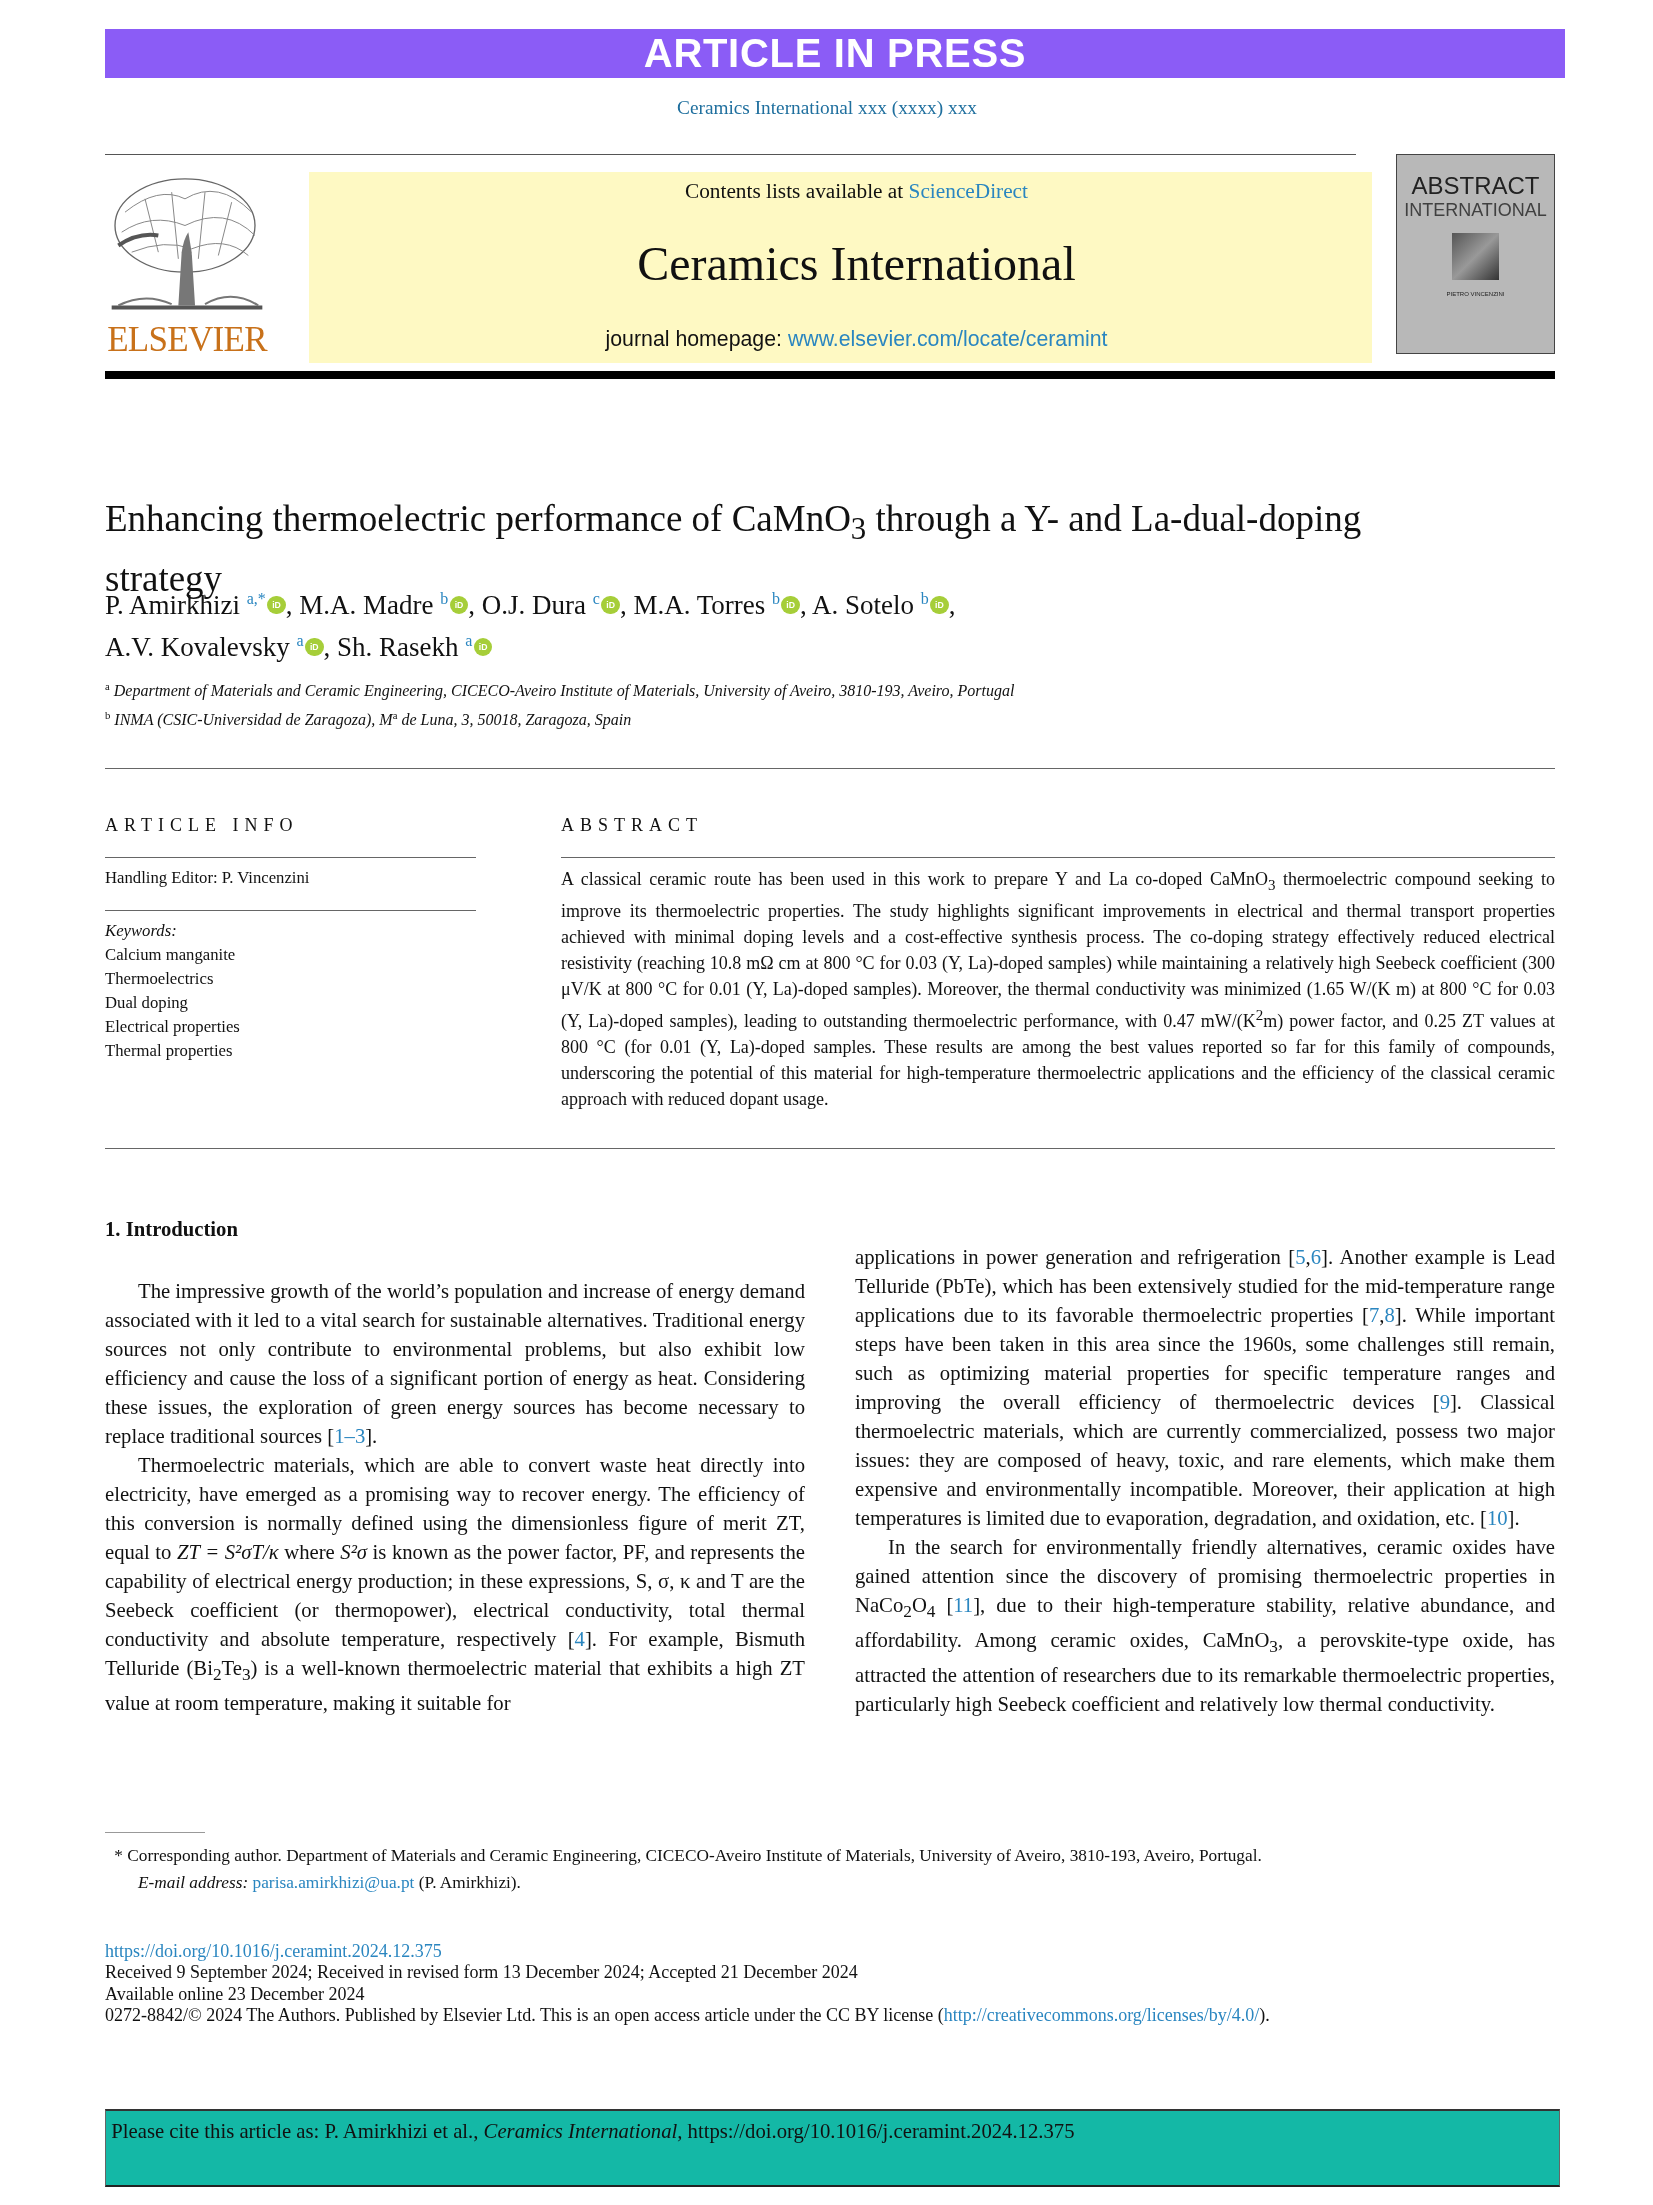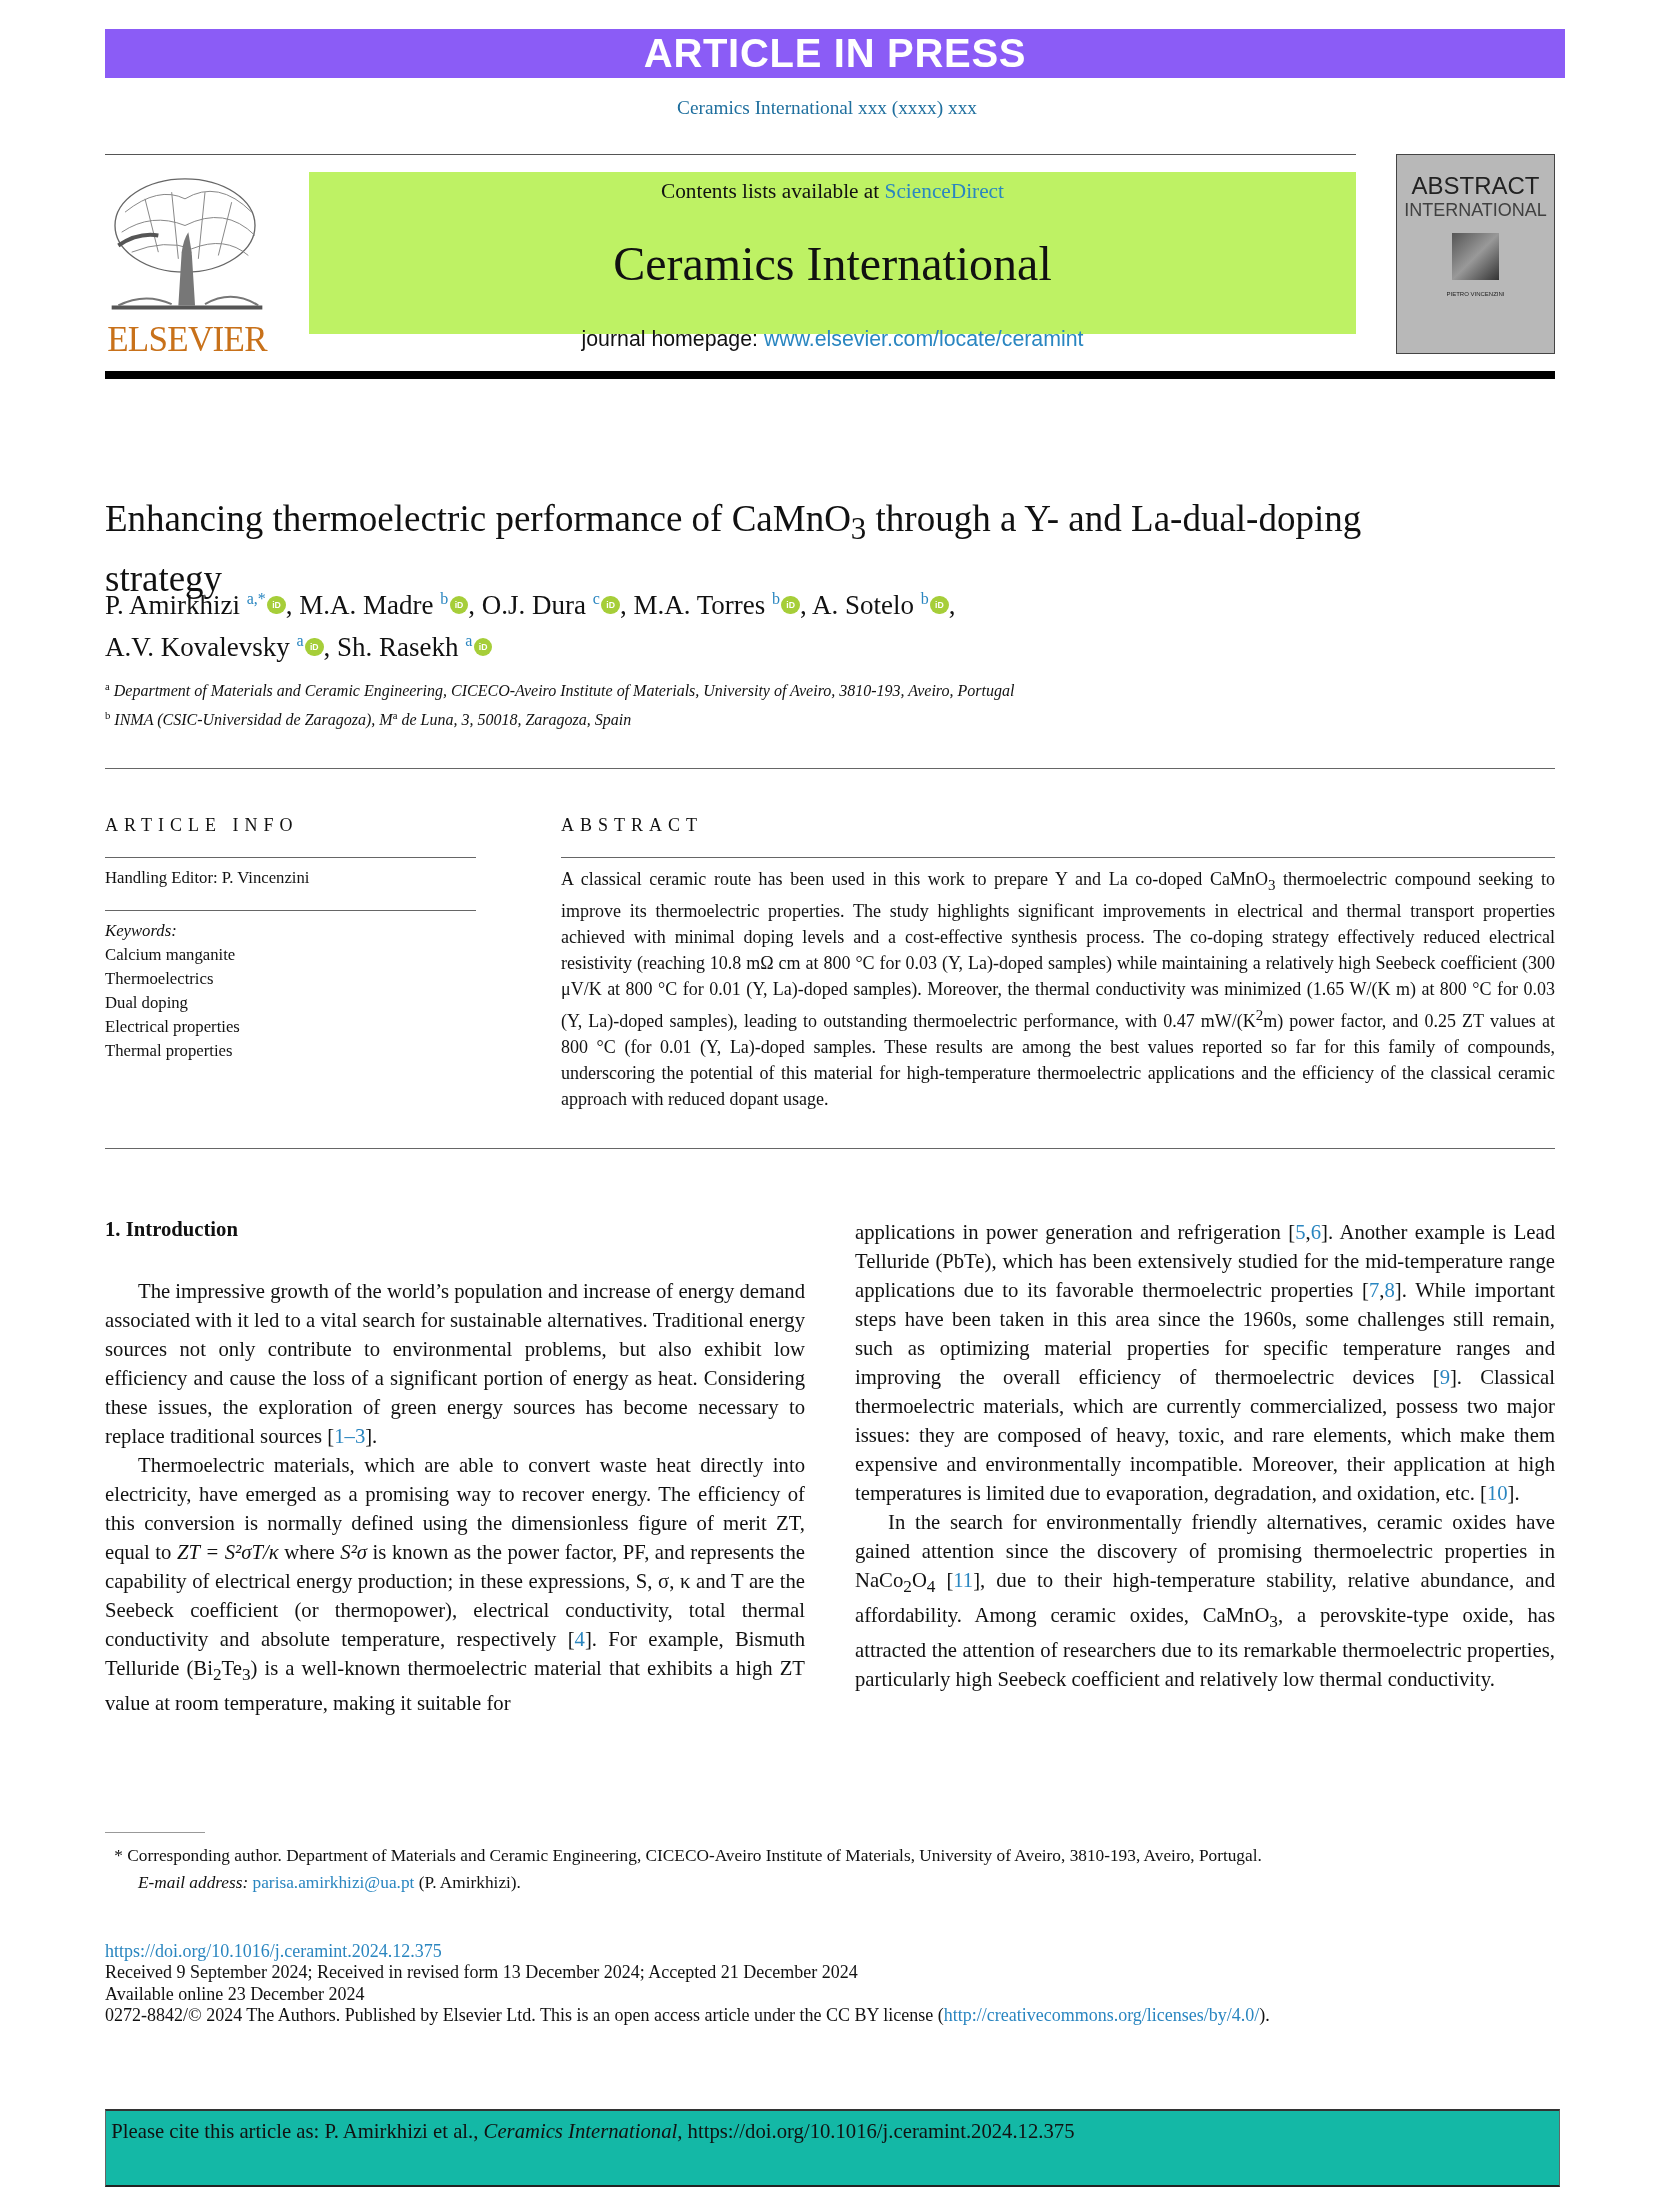--- a/index.html
+++ b/index.html
@@ -12,21 +12,21 @@
          color:#fff; font-family:"Liberation Sans","DejaVu Sans",sans-serif;
          font-weight:bold; font-size:40px; text-align:center; line-height:49px;
          letter-spacing:0.7px; }
   .journal-ref { left:0; width:1654px; top:97px; text-align:center; font-size:19.3px; color:#1f6f9e; }
   .rule-top { left:105px; top:154px; width:1251px; height:1.3px; background:#555; }
 
   .logo { left:105px; top:172px; width:164px; height:183px; }
   .logo .tree { width:164px; height:147px; }
   .logo .brand { font-size:35px; color:#c8711a; text-align:center; line-height:35px; letter-spacing:-0.7px; margin-top:1.3px; }
 
-  .masthead { left:309px; top:172px; width:1047px; height:162px; background:#bef264; text-align:center; }
+  .masthead { left:309px; top:172px; width:1047px; height:191px; background:#fef9c3; text-align:center;padding-left:16px; }
   .masthead .contents { position:absolute; top:6.7px; width:100%; font-size:21.3px; color:#111; }
   .masthead .jname { position:absolute; top:64px; width:100%; font-size:48px; color:#111; }
   .masthead .homepage { position:absolute; top:155px; width:100%; font-size:21.3px; font-family:"Liberation Sans","DejaVu Sans",sans-serif; }
 
   .cover { left:1396px; top:154px; width:159px; height:200px; background:#b8b8b8; border:1.3px solid #444; box-sizing:border-box; text-align:center; overflow:hidden; }
   .cover .c1 { font-family:"Liberation Sans","DejaVu Sans",sans-serif; font-size:24px; margin-top:17.3px; color:#222; }
   .cover .c2 { font-family:"Liberation Sans","DejaVu Sans",sans-serif; font-size:18px; color:#404040; }
   .cover .imgs { width:47px; height:47px; margin:12px auto 0; background:linear-gradient(135deg,#555,#999 50%,#333); }
   .cover .ed { font-size:6px; margin-top:10.7px; color:#222; font-family:"Liberation Sans","DejaVu Sans",sans-serif; }
 
@@ -50,21 +50,21 @@
   .editor { left:105px; top:868px; font-size:16.7px; }
   .info-rule2 { left:105px; top:910px; width:371px; height:1.3px; background:#666; }
   .kw { left:105px; top:919px; font-size:16.7px; line-height:24px; }
   .kw .kwt { font-style:italic; }
   .abstract { left:561px; top:866px; width:994px; font-size:18px; line-height:26px; text-align:justify; }
 
   .rule-mid2 { left:105px; top:1148px; width:1450px; height:1.3px; background:#666; }
 
   .col { width:700px; font-size:20.7px; line-height:29px; text-align:justify; }
   .col p { margin:0; text-indent:33px; }
-  .col p.ni { text-indent:0; }
+  .col p.ni { text-indent:0;margin-top:25px; }
   .sec { left:105px; top:1218px; font-size:20.7px; font-weight:bold; }
   .colL { left:105px; top:1277px; }
   .colR { left:855px; top:1218px; }
 
   .fn-rule { left:105px; top:1832px; width:100px; height:0.7px; background:#999; }
   .fn { left:105px; top:1842px; width:1450px; font-size:17.3px; line-height:27px; text-align:justify; }
   .fn .em { font-style:italic; }
   .meta { left:105px; top:1941px; width:1467px; font-size:18px; line-height:21.3px; }
 
   .cite { left:105px; top:2109px; width:1455px; height:78px; background:#14b8a6; border-top:2px solid #333; border-bottom:2.7px solid #222;

